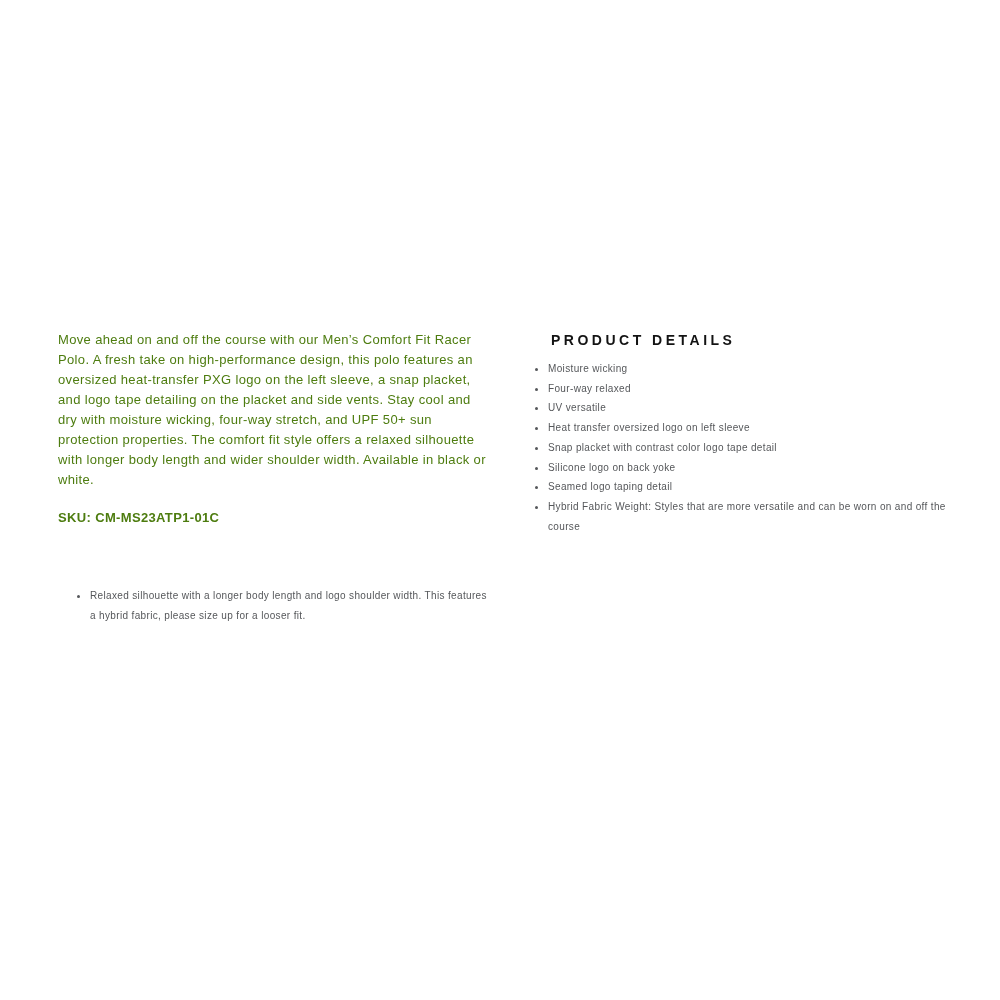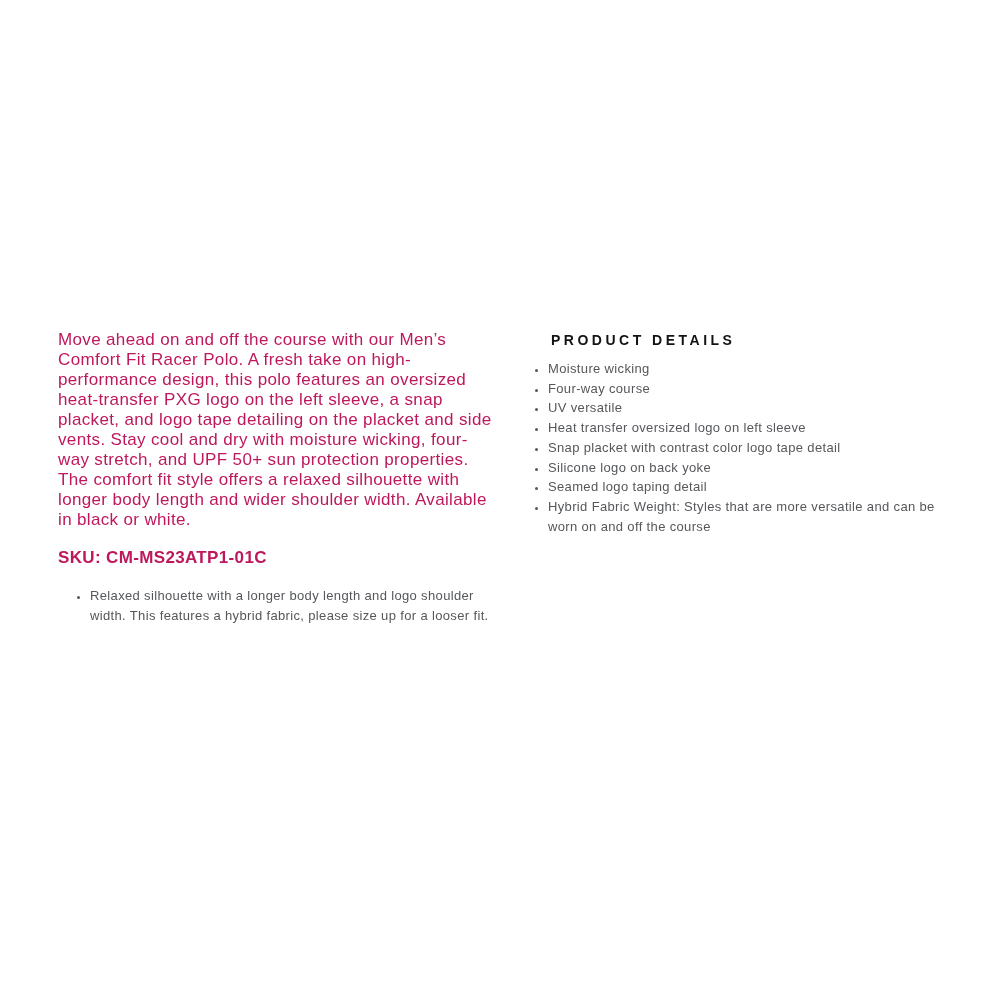--- a/index.html
+++ b/index.html
@@ -19,22 +19,22 @@
     position: absolute;
     top: 330px;
     left: 58px;
     display: grid;
     grid-template-columns: 434px 432px;
     grid-template-rows: 256px auto;
     column-gap: 24px;
     align-items: start;
   }
   .body-text {
-    color: #be185d;
-    font-size: 17px;
+    color: #4d7c0f;
+    font-size: 13px;
     line-height: 20px;
     letter-spacing: 0.35px;
   }
   .para {
     margin: 0;
   }
   .sku {
     margin: 18px 0 0 0;
     font-weight: bold;
   }
@@ -48,21 +48,21 @@
     text-transform: uppercase;
     padding-left: 35px;
   }
   ul.bullet-list {
     margin: 0;
     padding: 0 0 0 32px;
     list-style: disc;
   }
   ul.bullet-list li {
     color: #55575a;
-    font-size: 13px;
+    font-size: 10px;
     line-height: 19.7px;
     letter-spacing: 0.35px;
     padding: 0;
     margin: 0;
   }
   ul.bullet-list li::marker {
     color: #55575a;
     font-size: 11px;
   }
 </style>
@@ -73,21 +73,21 @@
 
   <section>
     <p class="body-text para">Move ahead on and off the course with our Men’s Comfort Fit Racer Polo. A fresh take on high-performance design, this polo features an oversized heat-transfer PXG logo on the left sleeve, a snap placket, and logo tape detailing on the placket and side vents. Stay cool and dry with moisture wicking, four-way stretch, and UPF 50+ sun protection properties. The comfort fit style offers a relaxed silhouette with longer body length and wider shoulder width. Available in black or white.</p>
     <p class="body-text sku">SKU: CM-MS23ATP1-01C</p>
   </section>
 
   <section>
     <h2 class="section-heading">PRODUCT DETAILS</h2>
     <ul class="bullet-list">
       <li>Moisture wicking</li>
-      <li>Four-way course</li>
+      <li>Four-way relaxed</li>
       <li>UV versatile</li>
       <li>Heat transfer oversized logo on left sleeve</li>
       <li>Snap placket with contrast color logo tape detail</li>
       <li>Silicone logo on back yoke</li>
       <li>Seamed logo taping detail</li>
       <li>Hybrid Fabric Weight: Styles that are more versatile and can be worn on and off the course</li>
     </ul>
   </section>
 
 

